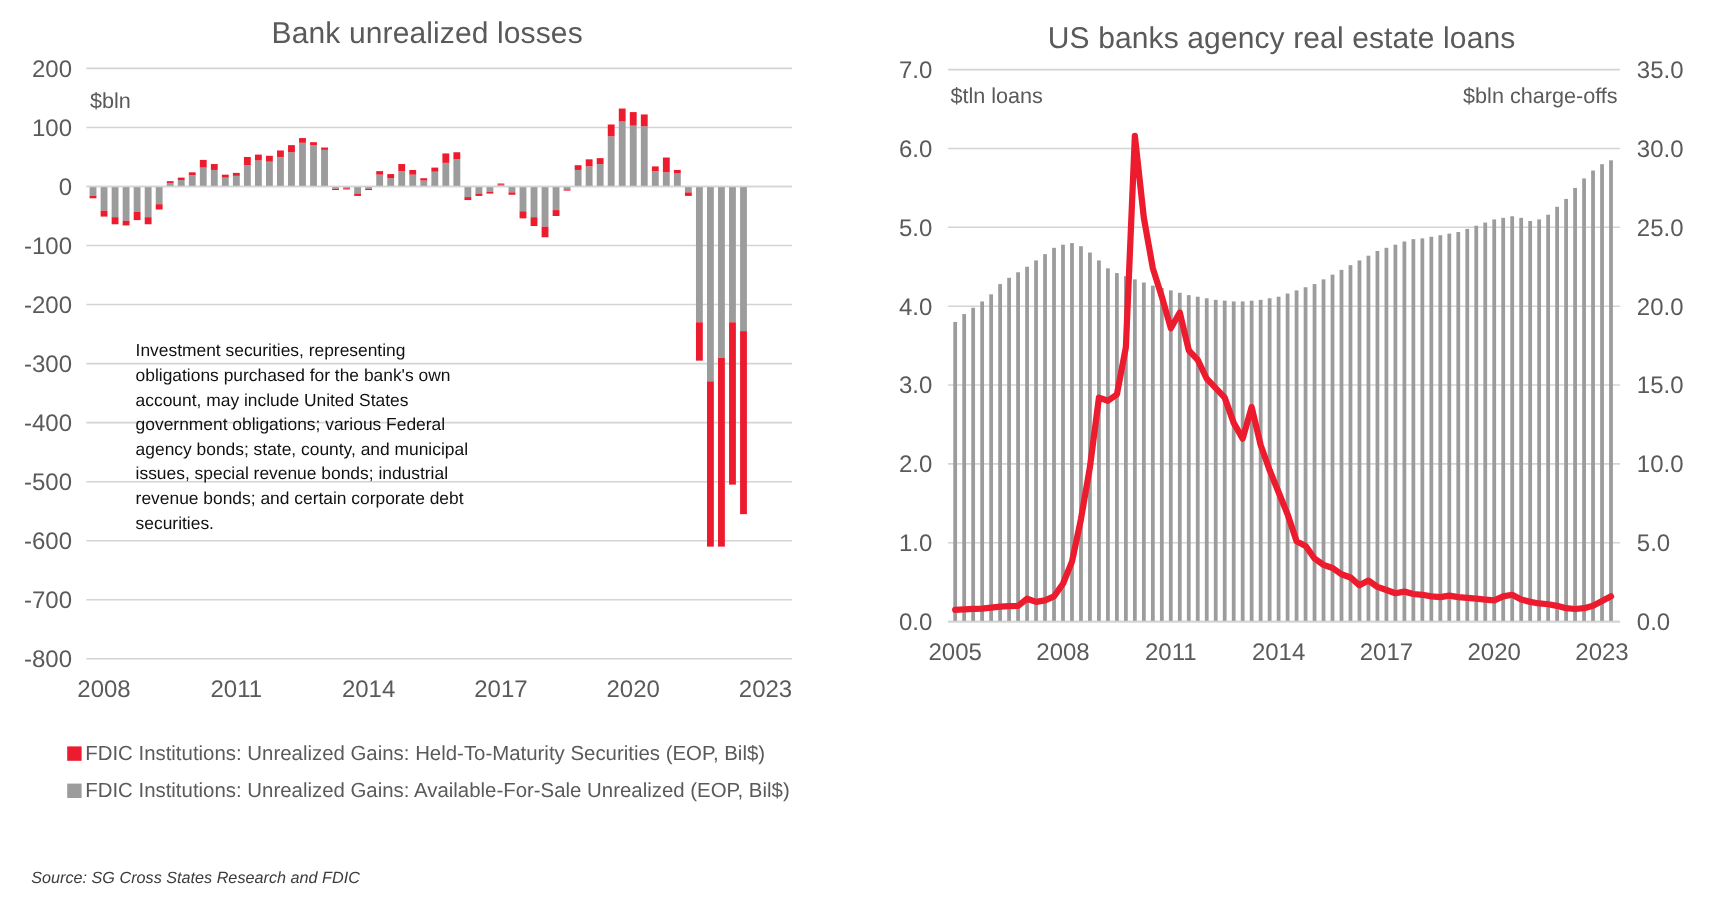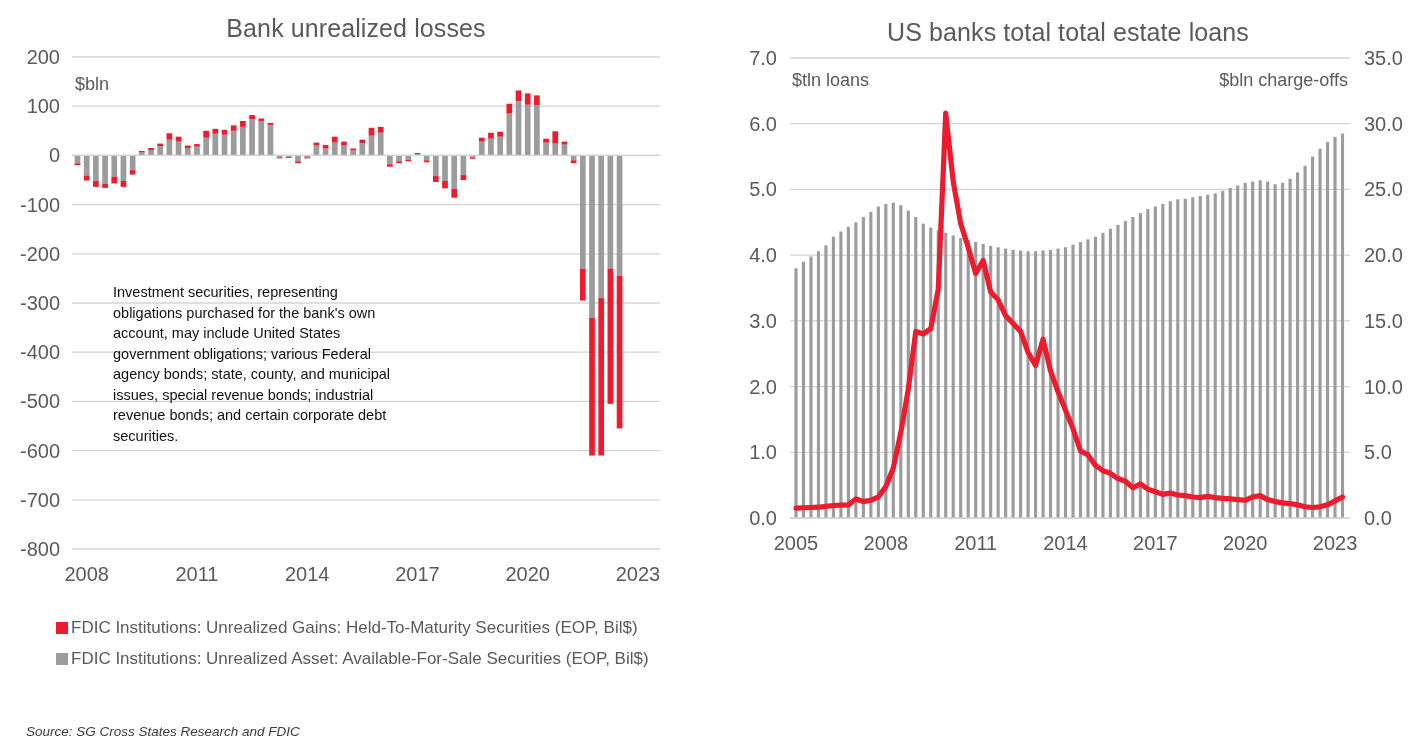--- a/index.html
+++ b/index.html
@@ -217,29 +217,29 @@
       </g>
     </svg>
 
   <div class="legend" id="legend-left">
     <div class="legend-row">
       <span class="swatch-sq" style="background:#ED1B2E;"></span>
       <span class="legend-text">FDIC Institutions: Unrealized Gains: Held-To-Maturity Securities (EOP, Bil$)</span>
     </div>
     <div class="legend-row">
       <span class="swatch-sq" style="background:#9C9C9C;"></span>
-      <span class="legend-text">FDIC Institutions: Unrealized Asset: Available-For-Sale Securities (EOP, Bil$)</span>
+      <span class="legend-text">FDIC Institutions: Unrealized Gains: Available-For-Sale Unrealized (EOP, Bil$)</span>
     </div>
   </div>
 
   <div id="source">Source: SG Cross States Research and FDIC</div>
 </div>
 
 <div class="panel" id="panel-right">
-  <div class="chart-title" id="title-right">US banks total total estate loans</div>
+  <div class="chart-title" id="title-right">US banks agency real estate loans</div>
   <svg id="svg-right" width="712" height="600">
       <line x1="78" x2="638" y1="58" y2="58" stroke="#D4D4D4" stroke-width="1.3"></line>
       <text x="65" y="65" text-anchor="end" class="tick-label">7.0</text>
       <line x1="78" x2="638" y1="123.71428571428572" y2="123.71428571428572" stroke="#D4D4D4" stroke-width="1.3"></line>
       <text x="65" y="130.71428571428572" text-anchor="end" class="tick-label">6.0</text>
       <line x1="78" x2="638" y1="189.42857142857144" y2="189.42857142857144" stroke="#D4D4D4" stroke-width="1.3"></line>
       <text x="65" y="196.42857142857144" text-anchor="end" class="tick-label">5.0</text>
       <line x1="78" x2="638" y1="255.14285714285717" y2="255.14285714285717" stroke="#D4D4D4" stroke-width="1.3"></line>
       <text x="65" y="262.14285714285717" text-anchor="end" class="tick-label">4.0</text>
       <line x1="78" x2="638" y1="320.8571428571429" y2="320.8571428571429" stroke="#D4D4D4" stroke-width="1.3"></line>

